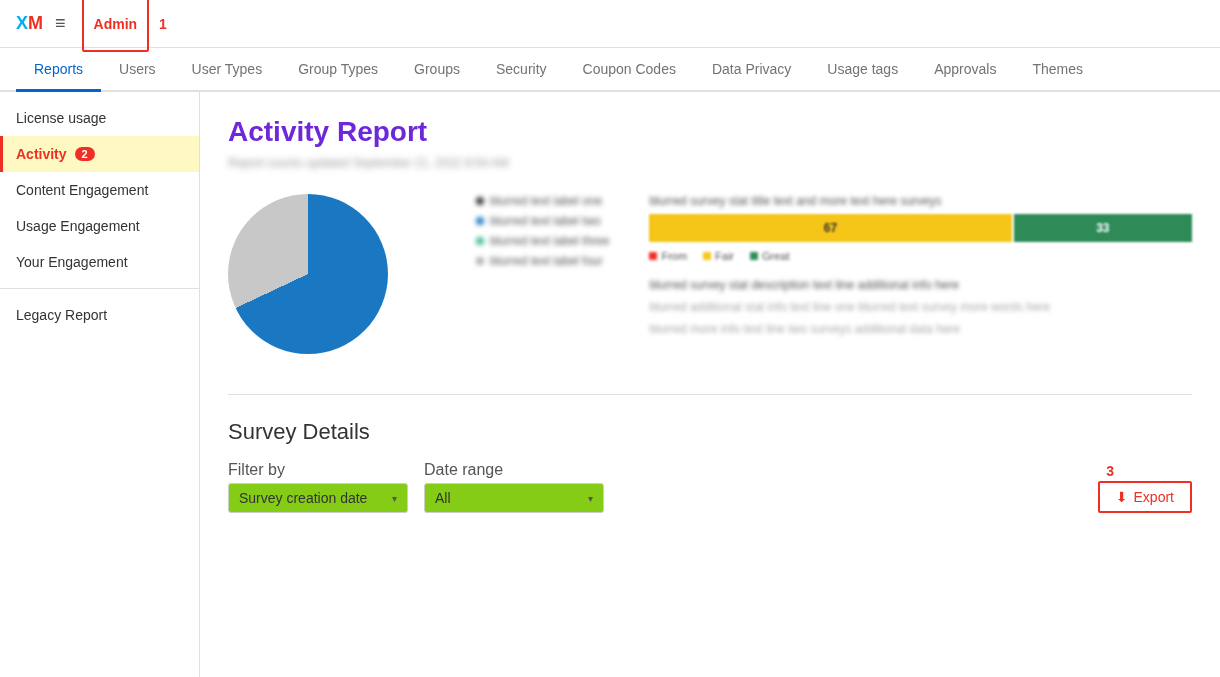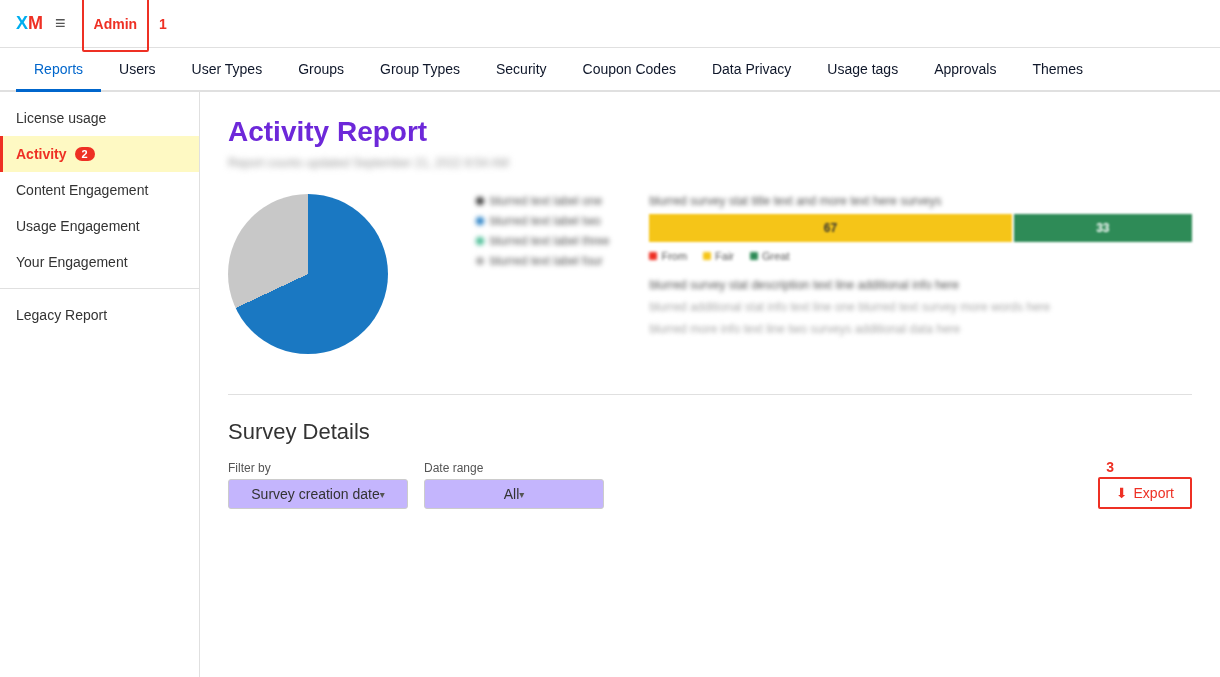--- a/index.html
+++ b/index.html
@@ -50,21 +50,21 @@
       height: 44px;
       border-bottom: 2px solid #e0e0e0;
       gap: 0;
     }
     .nav-tab {
       padding: 0 18px;
       height: 44px;
       display: flex;
       align-items: center;
       cursor: pointer;
-      color: #0f172a;
+      color: #737373;
       font-size: 14px;
       border-bottom: 3px solid transparent;
       margin-bottom: -2px;
       white-space: nowrap;
     }
     .nav-tab.active {
       color: #0066cc;
       border-bottom: 3px solid #0066cc;
       font-weight: 500;
     }
@@ -259,33 +259,33 @@
       display: flex;
       align-items: flex-end;
       gap: 16px;
     }
     .filter-group {
       display: flex;
       flex-direction: column;
       gap: 4px;
     }
     .filter-label {
-      font-size: 12px;
+      font-size: 16px;
       color: #555;
     }
     .filter-select {
       display: flex;
       align-items: center;
       border: 1px solid #ccc;
       border-radius: 3px;
       padding: 6px 10px;
       min-width: 180px;
       cursor: pointer;
-      background: #c4b5fd;
-      justify-content: center;
+      background: #84cc16;
+      justify-content: space-between;
     }
     .filter-select-text {
       font-size: 14px;
       color: #333;
     }
     .chevron-icon {
       color: #555;
       font-size: 10px;
     }
 
@@ -333,22 +333,22 @@
   </div>
   <span class="hamburger-icon">≡</span>
   <div class="admin-badge">Admin</div>
   <span class="notification-count">1</span>
 </div>
 
 <div class="nav-tabs">
   <div class="nav-tab active">Reports</div>
   <div class="nav-tab">Users</div>
   <div class="nav-tab">User Types</div>
+  <div class="nav-tab">Group Types</div>
   <div class="nav-tab">Groups</div>
-  <div class="nav-tab">Group Types</div>
   <div class="nav-tab">Security</div>
   <div class="nav-tab">Coupon Codes</div>
   <div class="nav-tab">Data Privacy</div>
   <div class="nav-tab">Usage tags</div>
   <div class="nav-tab">Approvals</div>
   <div class="nav-tab">Themes</div>
 </div>
 
 <div class="main-layout">
 

